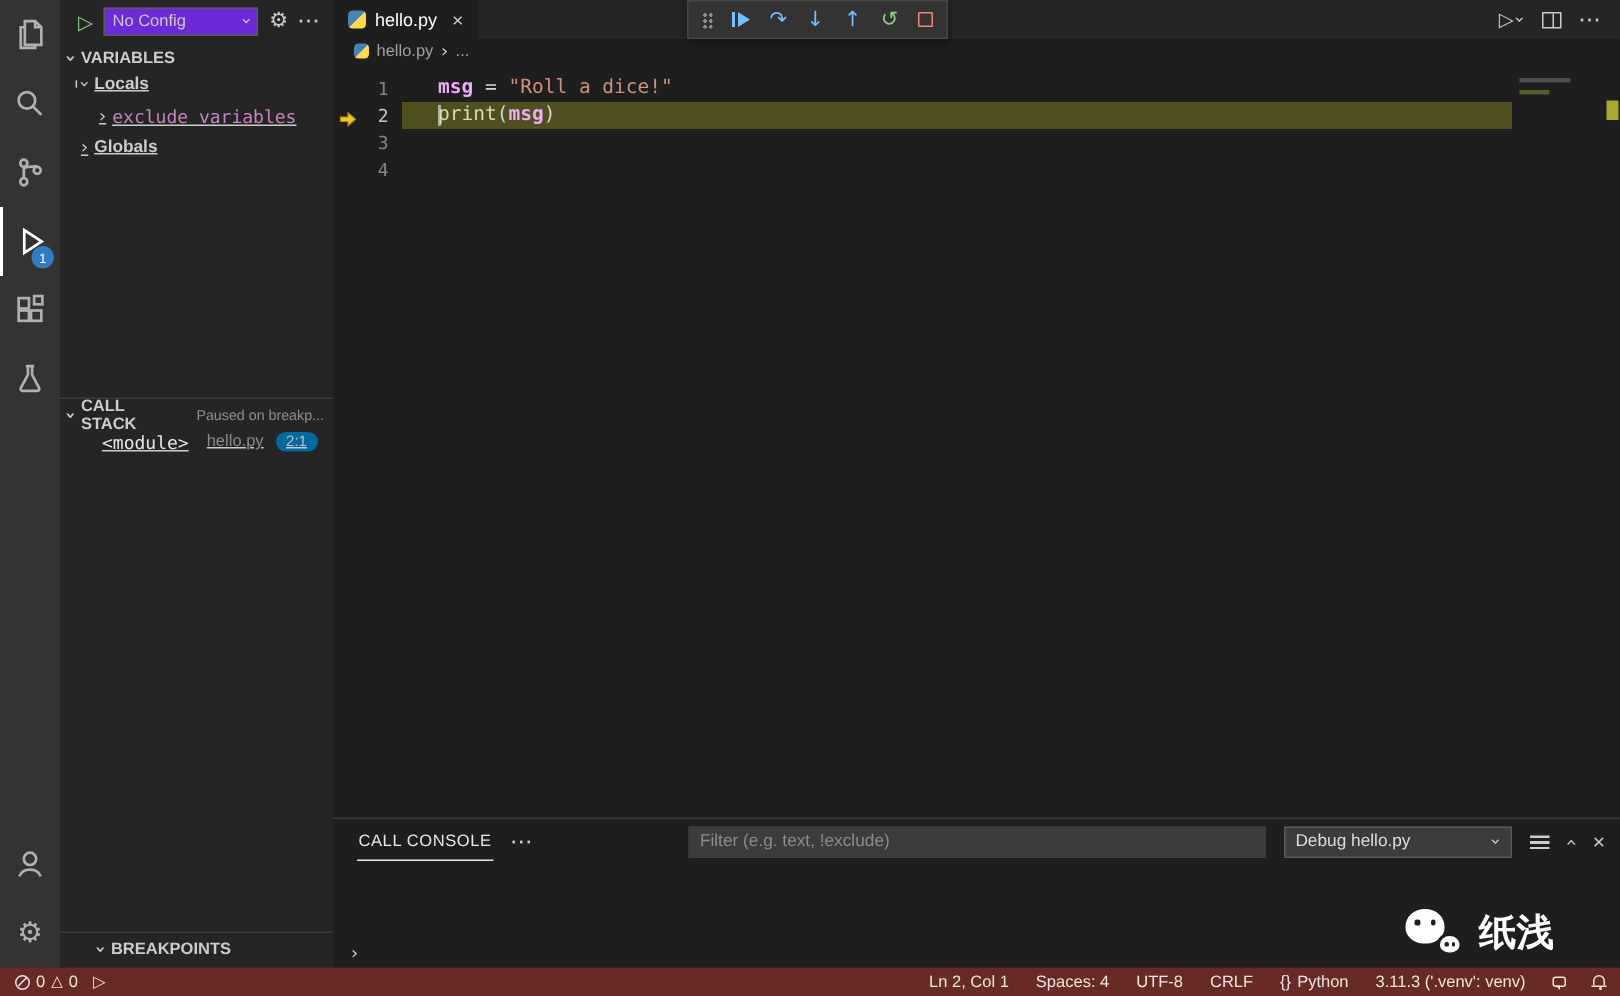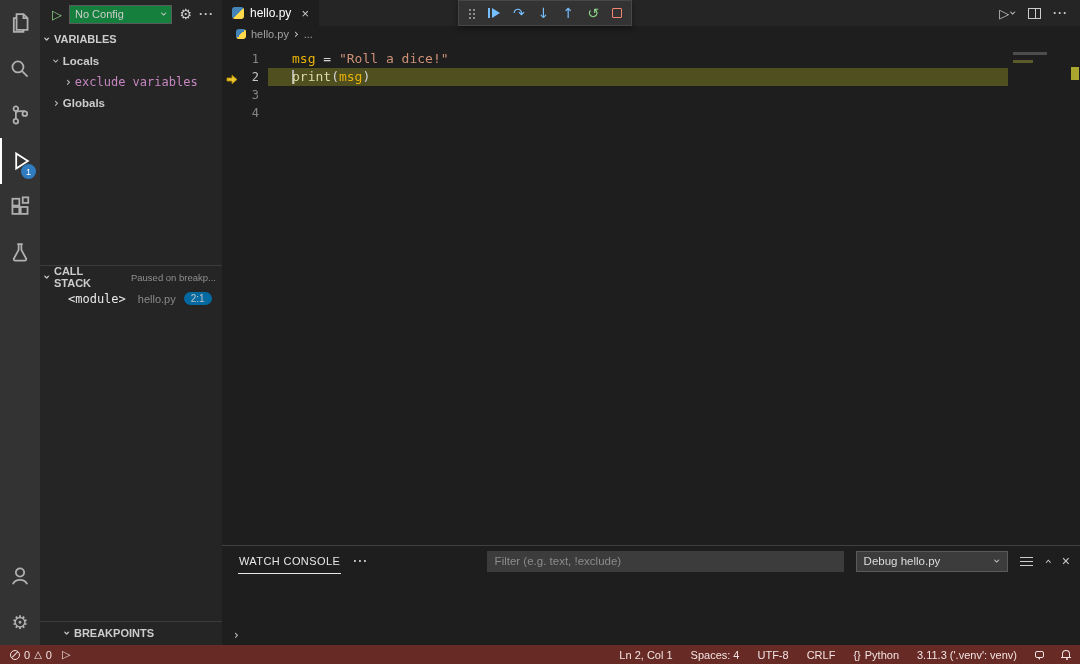--- a/index.html
+++ b/index.html
@@ -16,37 +16,37 @@
   .ab-item.active svg { stroke:#ffffff; }
   .ab-badge { position:absolute; right:4px; bottom:5px; min-width:15px; height:15px; border-radius:50%;
               background:#2f7cc0; color:#fff; font-size:9px; display:flex; align-items:center; justify-content:center; }
   .ab-bottom { margin-top:auto; display:flex; flex-direction:column; align-items:center; }
   .gear-glyph { font-size:19px; color:#b0b0b0; font-family:"DejaVu Sans", sans-serif; }
 
   
   .sidebar { width:182px; background:#252526; color:#cccccc; display:flex; flex-direction:column; font-size:12px; }
   .side-toolbar { height:28px; display:flex; align-items:center; gap:7px; padding:0 8px 0 12px; }
   .start-icon { color:#89d185; font-size:13px; line-height:1; }
-  .config-select { flex:1; height:19px; background:#15803d; border:1px solid #5a5a5a; color:#cccccc; font-size:11px;
+  .config-select { flex:1; height:19px; background:#6d28d9; border:1px solid #5a5a5a; color:#cccccc; font-size:11px;
                    display:flex; align-items:center; justify-content:space-between; padding:0 5px; cursor:pointer; min-width:0; }
   .config-select .lbl { overflow:hidden; white-space:nowrap; text-overflow:clip; }
   .chev { display:inline-block; font-family:"DejaVu Sans", sans-serif; color:#cccccc; font-size:12px; line-height:1; }
   .chev.down { transform:rotate(90deg); }
   .dots { color:#cccccc; letter-spacing:1px; font-weight:bold; font-size:12px; }
   .side-gear { font-size:14px; color:#cccccc; font-family:"DejaVu Sans", sans-serif; }
 
   .pane { display:flex; flex-direction:column; overflow:hidden; }
   .pane-header { height:22px; display:flex; align-items:center; gap:4px; padding:0 6px 0 5px;
                  font-size:11px; font-weight:bold; color:#cccccc; cursor:pointer; flex:none; }
   .pane-status { font-weight:normal; font-size:9.5px; color:#8f8f8f; margin-left:8px; white-space:nowrap; }
   .pane.variables { height:237px; }
   .pane.watch { height:137px; border-top:1px solid #3c3c3c; }
   .pane.callstack { flex:1; border-top:1px solid #3c3c3c; }
   .pane.breakpoints { height:24px; border-top:1px solid #3c3c3c; margin-top:auto;padding-left:20px; }
-  .tree-row { height:21px; display:flex; align-items:center; gap:4px; cursor:pointer; white-space:nowrap; }
+  .tree-row { height:21px; display:flex; align-items:flex-start; gap:4px; cursor:pointer; white-space:nowrap;text-decoration:underline; }
   .tree-row .bold { font-weight:bold; font-size:11.5px; }
   .mono { font-family:"DejaVu Sans Mono", monospace; font-size:12px; }
   .c-group { color:#c586c0; }
   .c-name { color:#c586c0; }
   .c-strv { color:#ce9178; }
   .cs-file { color:#8a8a8a; font-size:11px; margin-left:8px; }
   .cs-badge { background:#0369a1; color:#c0c0c0; font-size:10px; border-radius:8px; padding:1px 7px; margin-left:4px; }
 
   
   .editor-col { flex:1; display:flex; flex-direction:column; position:relative; background:#1e1e1e; min-width:0; }
@@ -75,33 +75,33 @@
 
   .code-area { flex:1; display:flex; min-height:0; }
   .lines { flex:1; padding-top:8px; font-family:"DejaVu Sans Mono", monospace; font-size:13px; line-height:18px; min-width:0; }
   .line { display:flex; height:18px; }
   .gutter { width:46px; flex:none; display:flex; align-items:center; justify-content:flex-end; padding-right:9px;
             color:#858585; font-size:12px; position:relative; }
   .gutter .cur-arrow { position:absolute; left:4px; top:4px; }
   .line .content { flex:1; padding-left:24px; color:#d4d4d4; white-space:pre; display:flex; align-items:center; }
   .line .content.hl { background:#4f4f20; }
   .cur-num { color:#c6c6c6; }
-  .t-var { color:#eab308; } .t-op { color:#d4d4d4; } .t-str { color:#ce9178; } .t-fn { color:#dcdcaa; }
+  .t-var { color:#f0abfc;font-weight:bold; } .t-op { color:#d4d4d4; } .t-str { color:#ce9178; } .t-fn { color:#dcdcaa; }
   .cursor-bar { width:1.5px; height:14px; background:#aeafad; margin-right:-1.5px; }
 
   .minimap { width:62px; flex:none; padding-top:10px; }
   .mm-mark { height:3px; background:#4d4d4d; margin:0 0 5px 5px; }
   .overview { width:10px; flex:none; position:relative; }
   .ov-mark { position:absolute; top:25px; left:1px; right:1px; height:13px; background:#aaa62e; }
 
   
   .panel { height:100px; border-top:1px solid #3f3f3f; display:flex; flex-direction:column; flex:none; }
   .panel-header { height:30px; display:flex; align-items:center; gap:12px; padding:0 10px 0 16px; flex:none; }
   .panel-tab { font-size:11px; color:#e7e7e7; letter-spacing:.4px; border-bottom:1px solid #e7e7e7; padding:7px 1px 6px; cursor:pointer; }
-  .filter-wrap { margin-left:auto; width:357px; }
+  .filter-wrap { margin-left:auto; width:385px; }
   .filter-wrap input { width:100%; height:21px; background:#3c3c3c; border:1px solid #3c3c3c; color:#cccccc;
                        font-size:11.5px; padding:0 7px; outline:none; font-family:"Liberation Sans", sans-serif; }
   .filter-wrap input::placeholder { color:#8c8c8c; }
   .session-select { width:152px; height:21px; background:#3c3c3c; border:1px solid #5a5a5a; color:#dddddd; font-size:11.5px;
                     display:flex; align-items:center; justify-content:space-between; padding:0 7px; cursor:pointer; }
   .lines-ico { width:13px; height:9px; background:repeating-linear-gradient(#cccccc 0 1.5px, transparent 1.5px 4px); cursor:pointer; }
   .chev-up { transform:rotate(-90deg); font-size:13px; }
   .close-x { color:#cccccc; font-size:14px; cursor:pointer; }
   .panel-body { flex:1; }
   .panel-prompt { height:20px; display:flex; align-items:center; padding-left:12px; color:#9d9d9d; font-size:13px; }
@@ -319,21 +319,21 @@
           <div class="mm-mark" style="width:34px;"></div>
           <div class="mm-mark" style="width:20px; background:#5a5a2a;"></div>
         </div>
         <div class="overview">
           <div class="ov-mark"></div>
         </div>
       </div>
 
       <div class="panel">
         <div class="panel-header">
-          <span class="panel-tab">WATCH CONSOLE</span>
+          <span class="panel-tab">CALL CONSOLE</span>
           <span class="dots">···</span>
           <div class="filter-wrap">
             <input type="text" placeholder="Filter (e.g. text, !exclude)" style="">
           </div>
           <div class="session-select">
             <span>Debug hello.py</span>
             <span class="chev down">›</span>
           </div>
           <span class="lines-ico"></span>
           <span class="chev chev-up">›</span>
@@ -368,13 +368,20 @@
       <span class="sb-item">3.11.3 ('.venv': venv)</span>
       <span class="sb-item">
           <span class="feedback-ico"></span>
         </span>
       <span class="sb-item">
           <span class="bell"></span>
         </span>
     </div>
   </div>
 
+  <div class="watermark">
+    <div class="wm-logo">
+      <div class="wm-big"></div>
+      <div class="wm-small"></div>
+    </div>
+    <span class="wm-text">纸浅</span>
+  </div>
 </div>
 
 </body></html>

